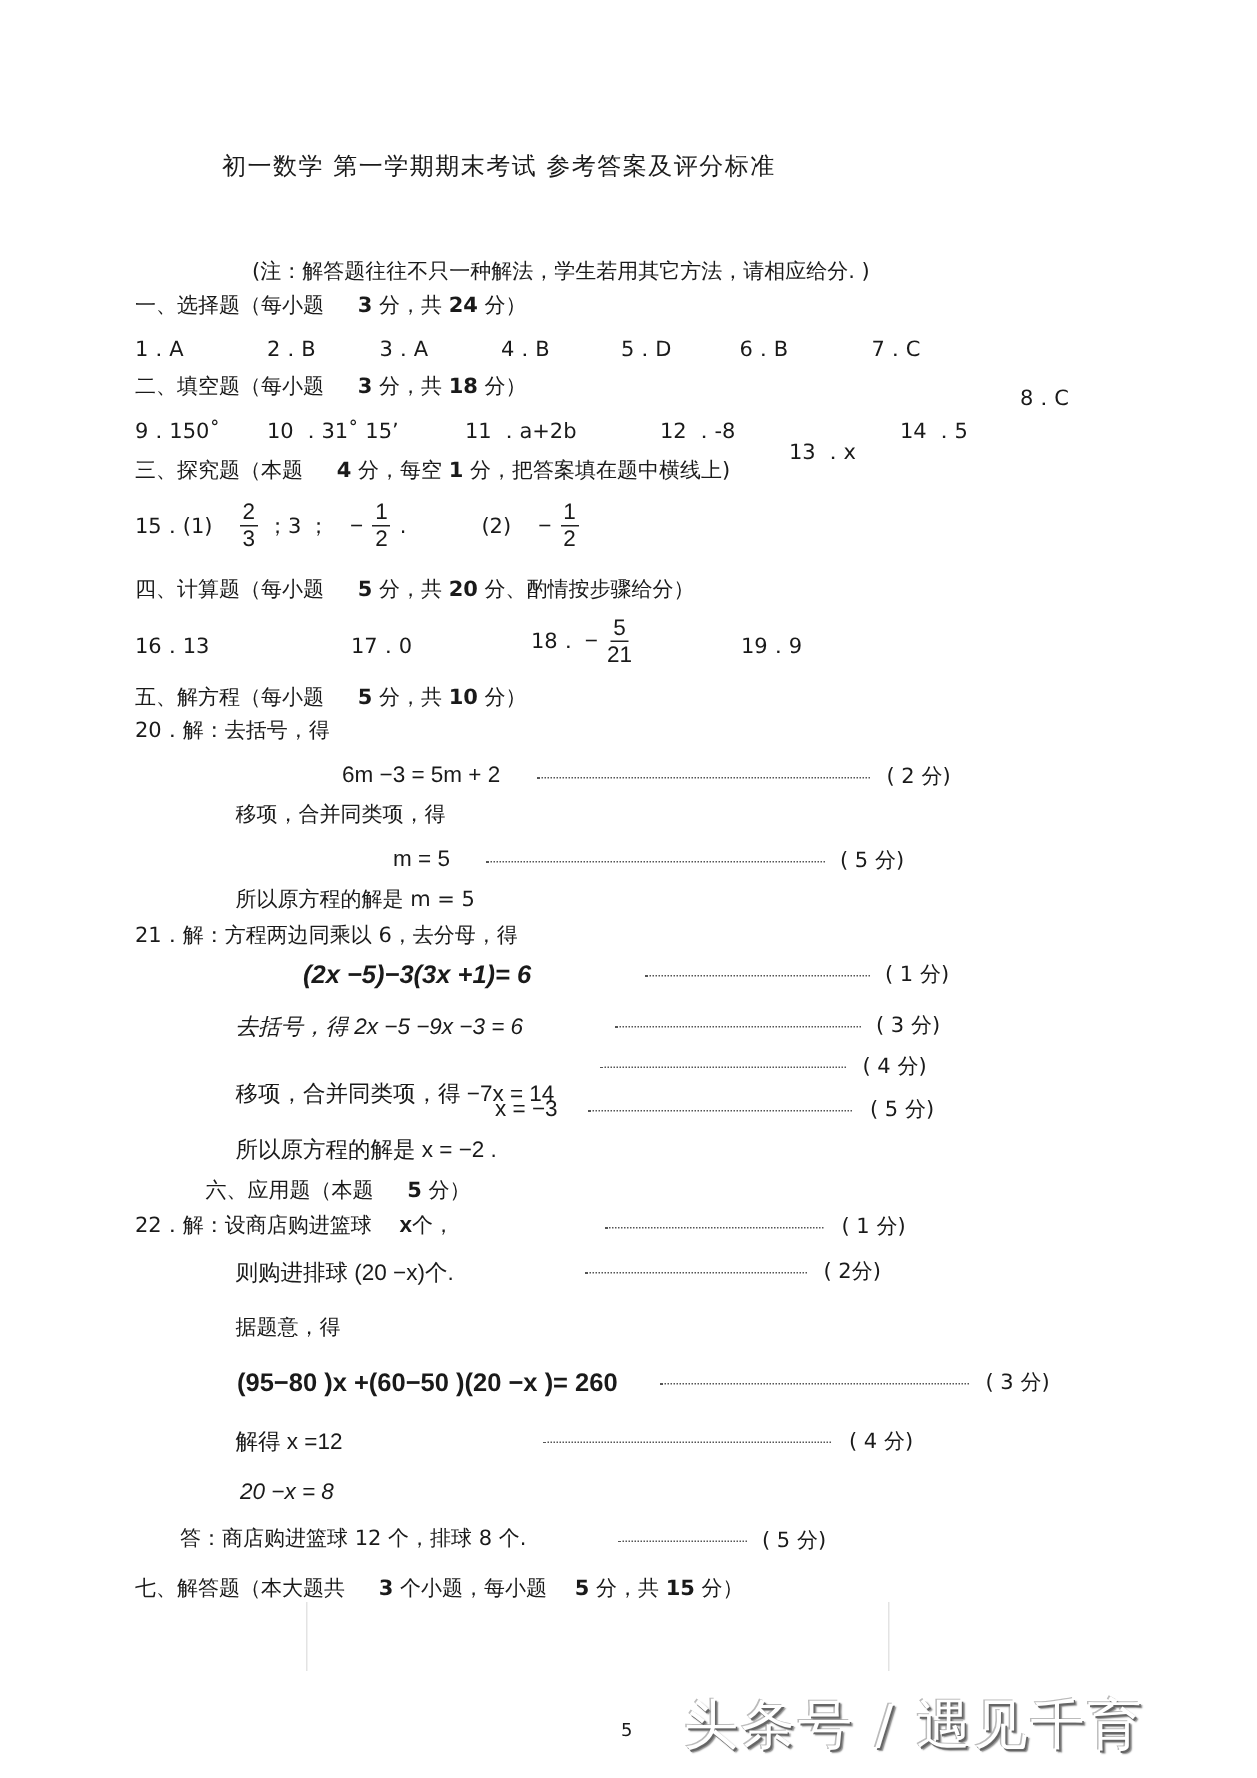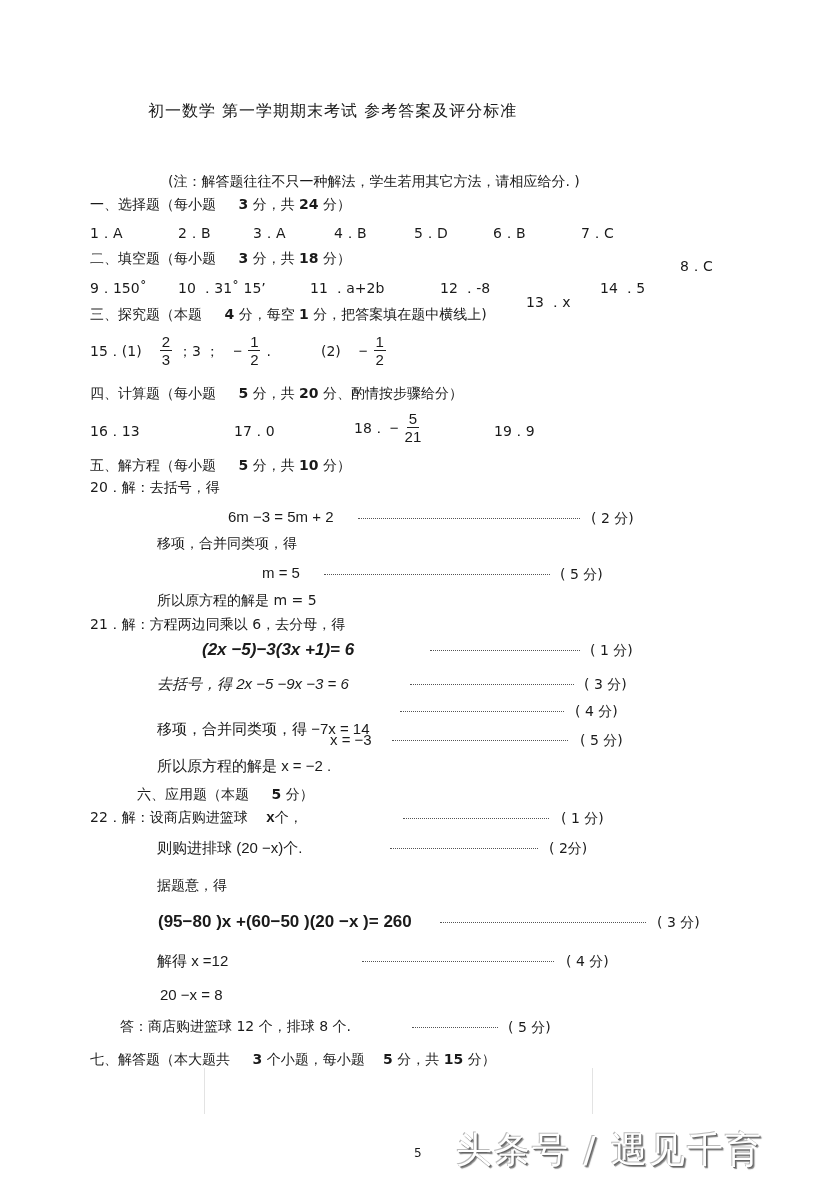--- a/index.html
+++ b/index.html
@@ -159,21 +159,21 @@
 <div class="abs eq" style="left:157px; top:839px;">则购进排球  (20 −x)个.</div>
 <div class="abs dots" style="left:390px; top:839px; width:148px;"></div>
 <div class="abs t" style="left:549px; top:839px;">(    2分)</div>
 <div class="abs t" style="left:157px; top:876px;">据题意，得</div>
 <div class="abs eqb" style="left:158px; top:912px;">(95−80 )x +(60−50 )(20 −x )= 260</div>
 <div class="abs dots" style="left:440px; top:913px; width:206px;"></div>
 <div class="abs t" style="left:657px; top:913px;">(      3 分)</div>
 <div class="abs eq" style="left:157px; top:952px;">解得  x =12</div>
 <div class="abs dots" style="left:362px; top:952px; width:192px;"></div>
 <div class="abs t" style="left:566px; top:952px;">(    4 分)</div>
-<div class="abs eq" style="left:160px; top:986px;">20 −x = 8</div>
+<div class="abs eq" style="left:160px; top:986px;font-style:italic;">20 −x = 8</div>
 <div class="abs t" style="left:120px; top:1017px;">答：商店购进篮球    12 个，排球  8 个.</div>
 <div class="abs dots" style="left:412px; top:1018px; width:86px;"></div>
 <div class="abs t" style="left:508px; top:1018px;">(  5 分)</div>
 
 <div class="abs t" style="left:90px; top:1050px;">
   <span>七、解答题（本大题共</span>
   <span style="display:inline-block;width:18px"></span><b>3</b>
   <span>个小题，每小题</span>
   <span style="display:inline-block;width:14px"></span><b>5</b>
   <span>分，共</span>

